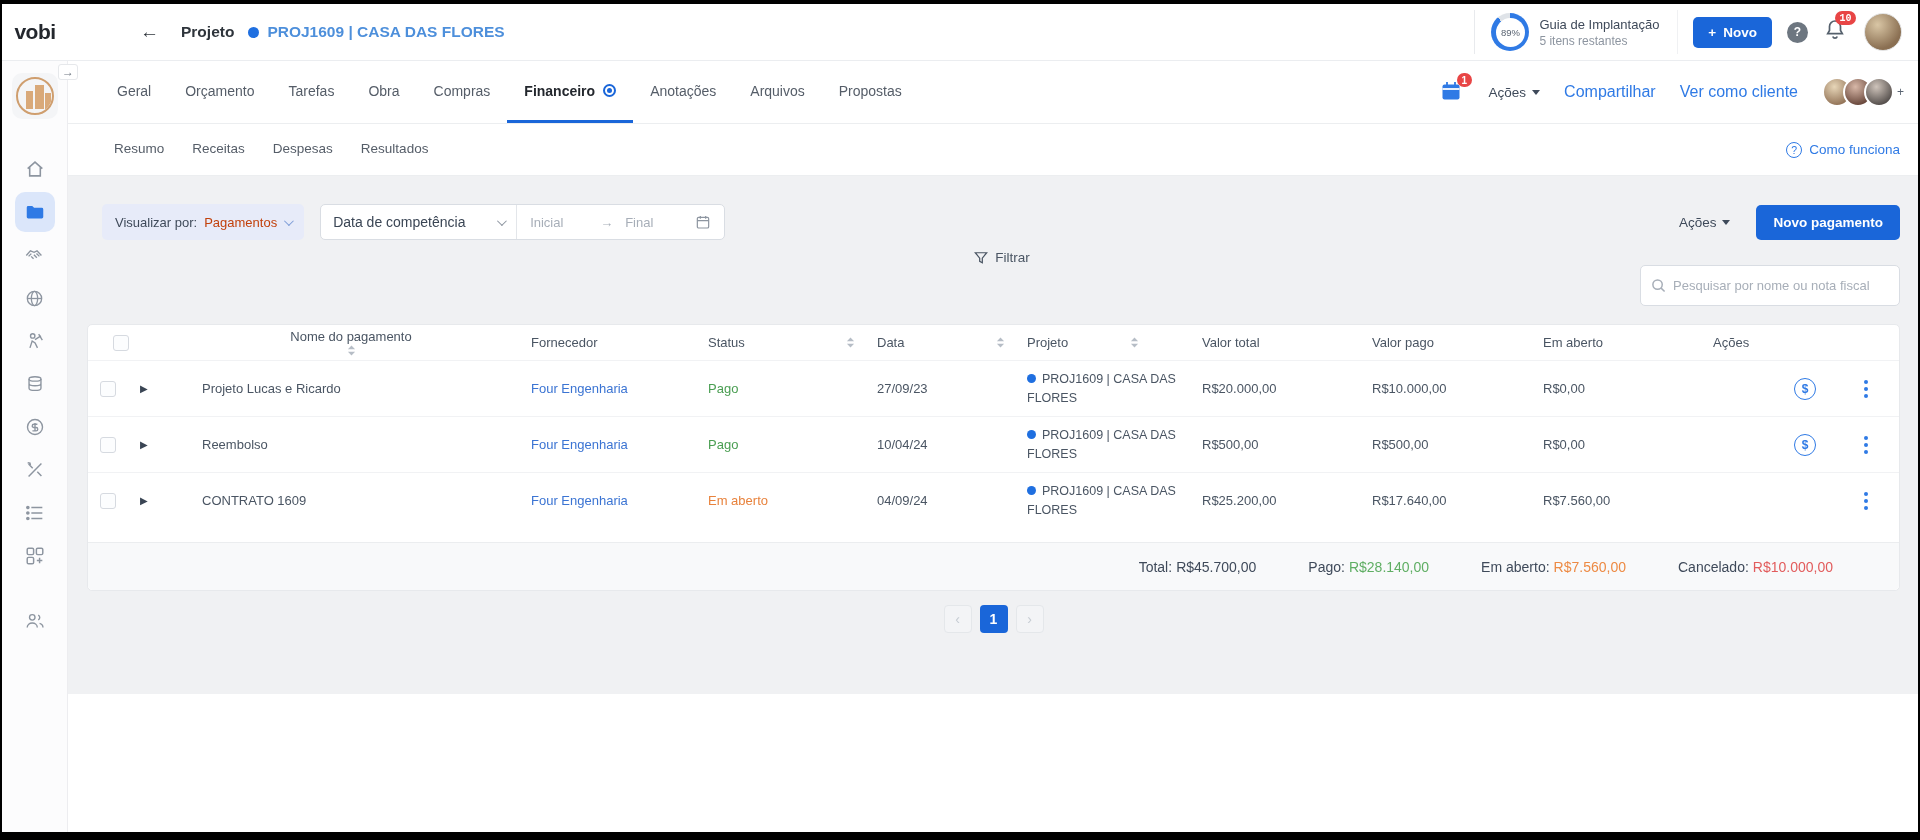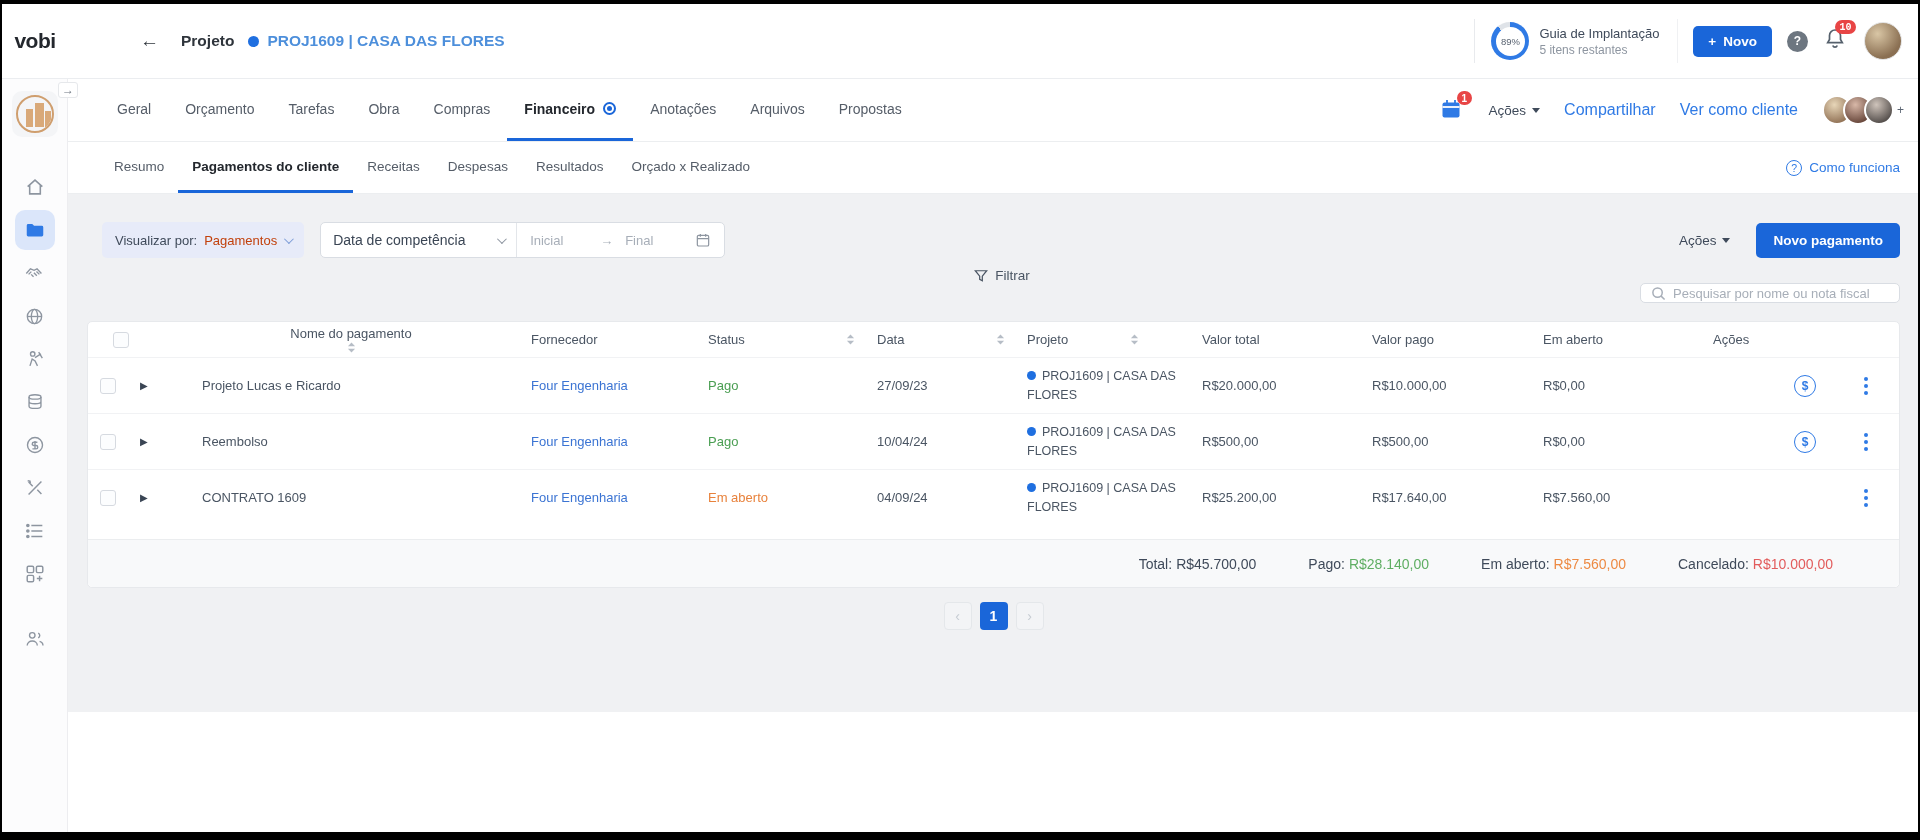--- a/index.html
+++ b/index.html
@@ -1,20 +1,20 @@
 <!DOCTYPE html>
 <html><head>
 <meta charset="utf-8">
 <style>
   * { margin:0; padding:0; box-sizing:border-box; }
   html,body { width:1920px; height:840px; background:#000; font-family:"Liberation Sans",sans-serif; overflow:hidden; }
   .screen { position:absolute; top:4px; left:2px; right:2px; bottom:8px; background:#fff; overflow:hidden; }
 
   
-  .app-header { height:75px; border-bottom:1px solid #ebedf0; display:flex; align-items:center; position:relative; background:#fff; }
+  .app-header { height:57px; border-bottom:1px solid #ebedf0; display:flex; align-items:center; position:relative; background:#fff; }
   .brand { width:66px; text-align:center; font-weight:bold; font-size:21px; color:#23272d; letter-spacing:-0.5px; }
   .back-arrow { margin-left:72px; font-size:19px; color:#2e343b; cursor:pointer; }
   .page-type { margin-left:22px; font-size:15.5px; font-weight:bold; color:#2e343b; }
   .proj-dot { width:11px; height:11px; border-radius:50%; background:#1f6fe0; margin-left:14px; }
   .proj-name { margin-left:8px; font-size:15.5px; font-weight:bold; color:#4d8fdb; }
   .header-right { position:absolute; right:16px; top:0; height:100%; display:flex; align-items:center; gap:15px; }
   .guide { display:flex; align-items:center; gap:10px; border-left:1px solid #e8eaed; border-right:1px solid #f0f1f3; padding:0 18px 0 16px; height:44px; }
   .ring { width:38px; height:38px; border-radius:50%; background:conic-gradient(#2f7ae5 0 89%, #dfe3e8 0); display:flex; align-items:center; justify-content:center; }
   .ring-in { width:29px; height:29px; border-radius:50%; background:#fff; display:flex; align-items:center; justify-content:center; font-size:9.5px; color:#5a6472; }
   .guide-title { font-size:13px; color:#3f4a5a; }
@@ -75,21 +75,21 @@
   .date-field { display:flex; align-items:center; justify-content:space-between; width:195px; padding:0 12px; font-size:14px; color:#3a4554; cursor:pointer; }
   .date-range { border-left:1px solid #e3e6ea; display:flex; align-items:center; gap:12px; padding:0 13px; }
   .date-range input { border:none; outline:none; width:58px; font-size:13px; color:#3a4554; font-family:inherit; }
   .date-range input::placeholder { color:#a7aeb8; }
   .range-arrow { color:#a7aeb8; font-size:13px; }
   .filterbar-right { margin-left:auto; display:flex; align-items:center; gap:26px; }
   .btn-newpay { background:#1a66d9; color:#fff; border:none; border-radius:5px; padding:10px 17px; font-size:13.5px; font-weight:bold; cursor:pointer; }
 
   .search-row { margin-top:10px; display:flex; align-items:center;flex-direction:column; }
   .filtrar { margin-left:17px; display:flex; align-items:center; gap:7px; font-size:13.5px; color:#4a5563; cursor:pointer; }
-  .searchbox { margin-left:auto; width:260px; height:20px; background:#fff; border:1px solid #d9dde3; border-radius:5px; display:flex; align-items:center; padding:0 10px; gap:7px; color:#a7aeb8; }
+  .searchbox { margin-left:auto; width:260px; height:41px; background:#fff; border:1px solid #d9dde3; border-radius:5px; display:flex; align-items:center; padding:0 10px; gap:7px; color:#a7aeb8; }
   .searchbox input { border:none; outline:none; flex:1; font-size:13px; color:#3a4554; font-family:inherit; }
   .searchbox input::placeholder { color:#a7aeb8; }
 
   
   .card { margin-top:18px; background:#fff; border:1px solid #e7e9ec; border-radius:5px; }
   .trow { display:grid; grid-template-columns:40px 38px 342px 185px 170px 150px 175px 170px 175px 165px auto; align-items:center; }
   .thead { height:35px; font-size:13px; color:#5f6b77; }
   .cell { padding-left:14px; font-size:13px; color:#4a5563; }
   .c-name { padding-left:36px;flex-direction:column; }
   .c-supp { padding-left:23px; }
@@ -281,25 +281,23 @@
             <div class="av av1"></div>
             <div class="av av2"></div>
             <div class="av av3"></div>
             <div class="av-plus">+</div>
           </div>
         </div>
       </div>
 
       <div class="subtab-row">
         <div class="subtab">Resumo</div>
-        <div class="subtab active">Pagamentos do cliente</div>
         <div class="subtab">Receitas</div>
         <div class="subtab">Despesas</div>
         <div class="subtab">Resultados</div>
-        <div class="subtab">Orçado x Realizado</div>
         <div class="subtab-right">
           <span class="q-circle">?</span>
           <span>Como funciona</span>
         </div>
       </div>
 
       <div class="workspace">
 
         <div class="filter-bar">
           <div class="chip">

